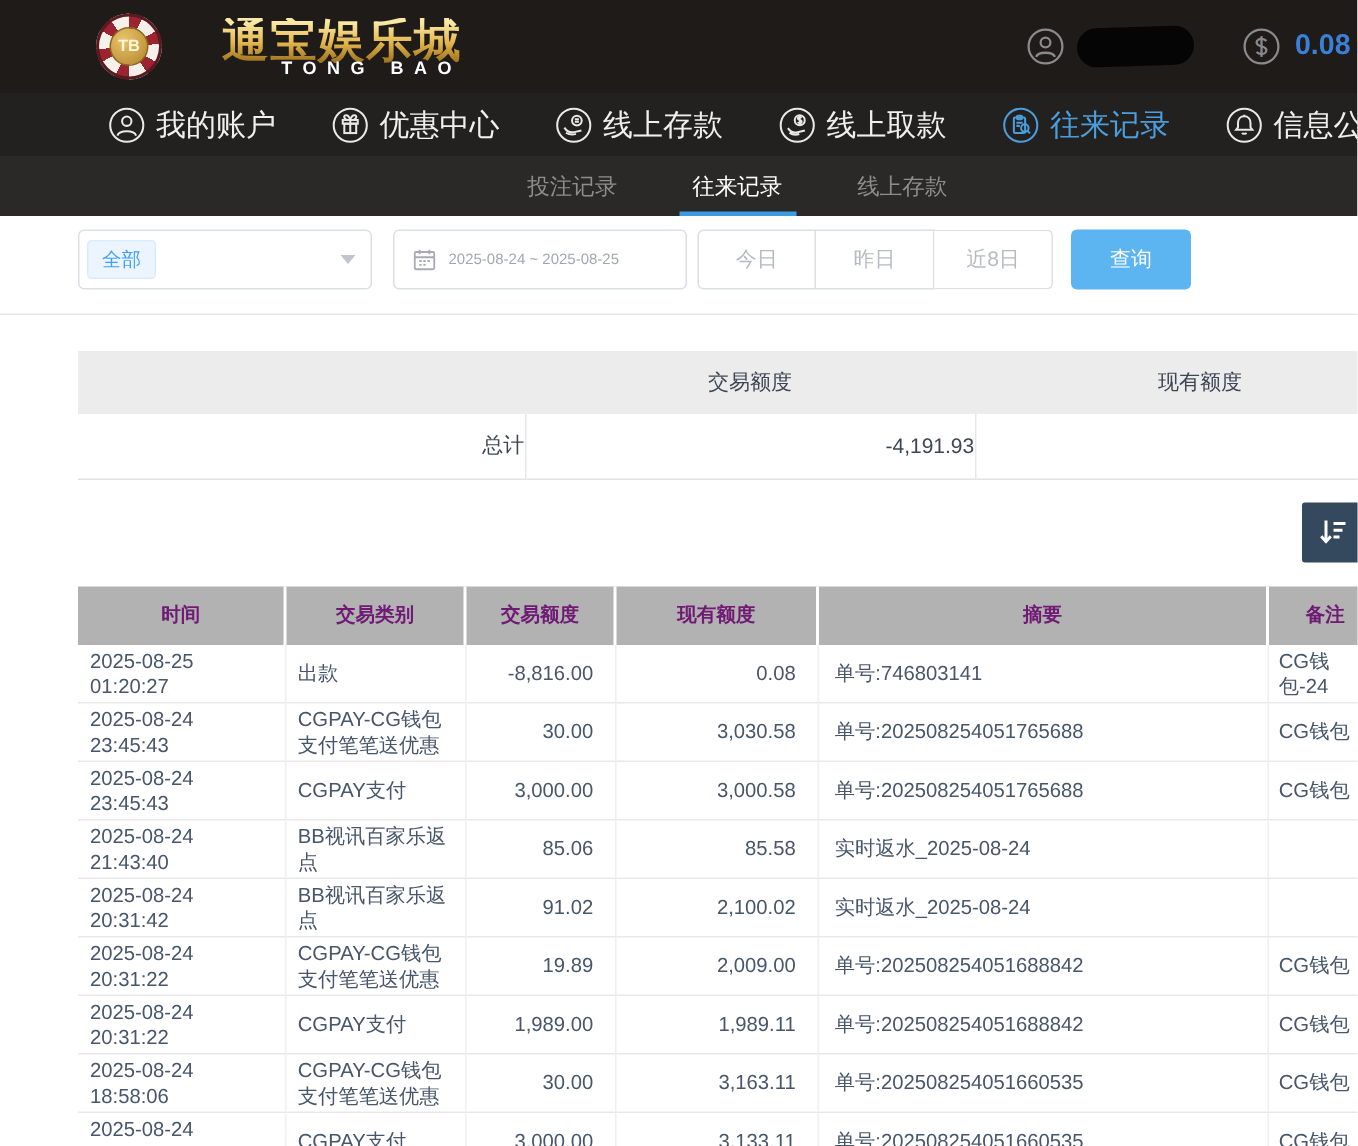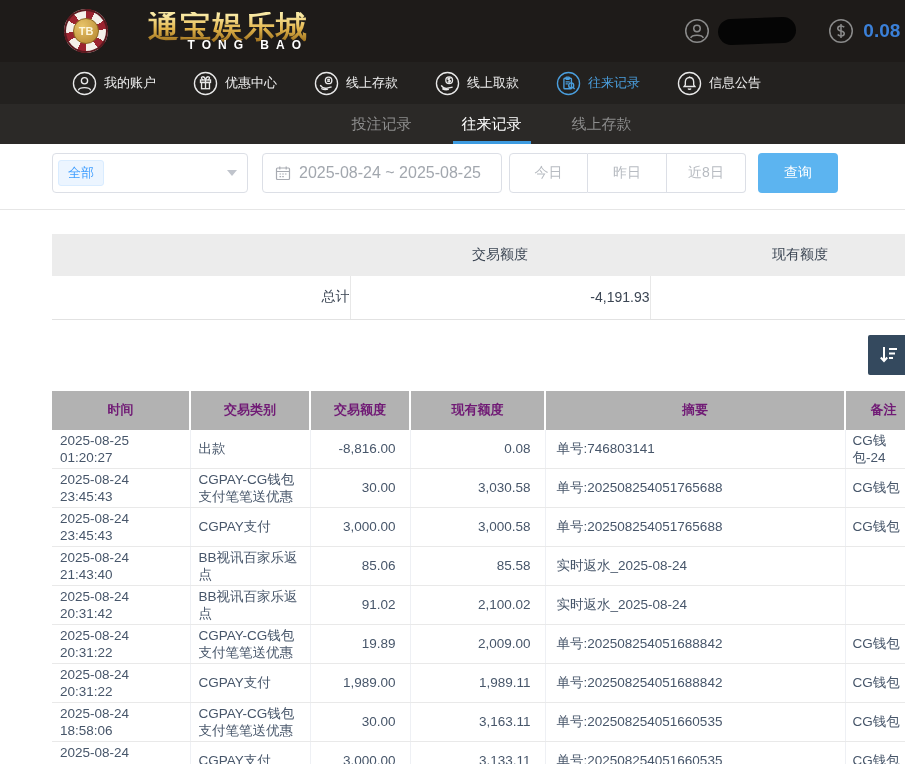--- a/index.html
+++ b/index.html
@@ -28,21 +28,21 @@
   .tb-icon { width:26px; height:26px; flex:0 0 auto; }
   .redacted { width:78px; height:26px; background:#050505; border-radius:13px;
     margin-left:8px; transform:rotate(-2deg); }
   .dollar-wrap { margin-left:32px; }
   .balance { margin-left:9px; font-size:19px; font-weight:bold; color:#3b80d8; }
   .currency { font-size:12px; font-weight:bold; color:#3b80d8; margin-left:4px; margin-right:-8px; }
 
   
   .mainnav { height:42px; background:#23211f; display:flex; align-items:center;
     padding-left:72px; column-gap:37px; }
-  .nav-item { display:flex; align-items:center; gap:7px; color:#efefef; font-size:13px;
+  .nav-item { display:flex; align-items:center; gap:7px; color:#efefef; font-size:20px;
     cursor:pointer; white-space:nowrap; flex:0 0 auto; }
   .nav-item svg { width:25px; height:25px; }
   .nav-item.active { color:#4a9edd; }
 
   
   .subnav { height:40px; background:#2b2927; display:flex; justify-content:center;
     padding-left:78px; column-gap:32px; }
   .subtab { position:relative; display:flex; align-items:center; padding:0 9px;
     color:#8d8d8d; font-size:15px; cursor:pointer; }
   .subtab.active { color:#ffffff; }
@@ -51,23 +51,23 @@
 
   
   .filter-bar { display:flex; align-items:center; padding:9px 0 16px 52px;
     border-bottom:1px solid #e6e6e6; }
   .select-box { width:196px; height:40px; border:1px solid #dcdfe6; border-radius:4px;
     display:flex; align-items:center; padding:0 10px 0 5px; cursor:pointer; background:#fff; }
   .tag { background:#ecf5ff; border:1px solid #d9ecff; color:#409eff; font-size:13px;
     border-radius:3px; padding:3px 9px;text-align:center; }
   .chevron { margin-left:auto; width:0; height:0; border-left:5px solid transparent;
     border-right:5px solid transparent; border-top:6px solid #c0c4cc; }
-  .date-box { width:240px; height:40px; border:1px solid #dcdfe6; border-radius:4px;
+  .date-box { width:196px; height:40px; border:1px solid #dcdfe6; border-radius:4px;
     display:flex; align-items:center; padding:0 12px; margin-left:14px; cursor:pointer;
-    color:#a2a7ae; font-size:16px; gap:8px; background:#fff; }
+    color:#a2a7ae; font-size:10px; gap:8px; background:#fff; }
   .btn-group { display:flex; margin-left:7px; }
   .btn-group button { width:79px; height:40px; background:#fff; border:1px solid #dcdfe6;
     color:#b7bbc1; font-size:14px; cursor:pointer; }
   .btn-group button + button { border-left:none; }
   .btn-group button:first-child { border-radius:4px 0 0 4px; }
   .btn-group button:last-child { border-radius:0 4px 4px 0; }
   .search-btn { width:80px; height:40px; margin-left:12px; background:#5cb4f0; border:none;
     border-radius:4px; color:#fff; font-size:14px; cursor:pointer; }
 
   

